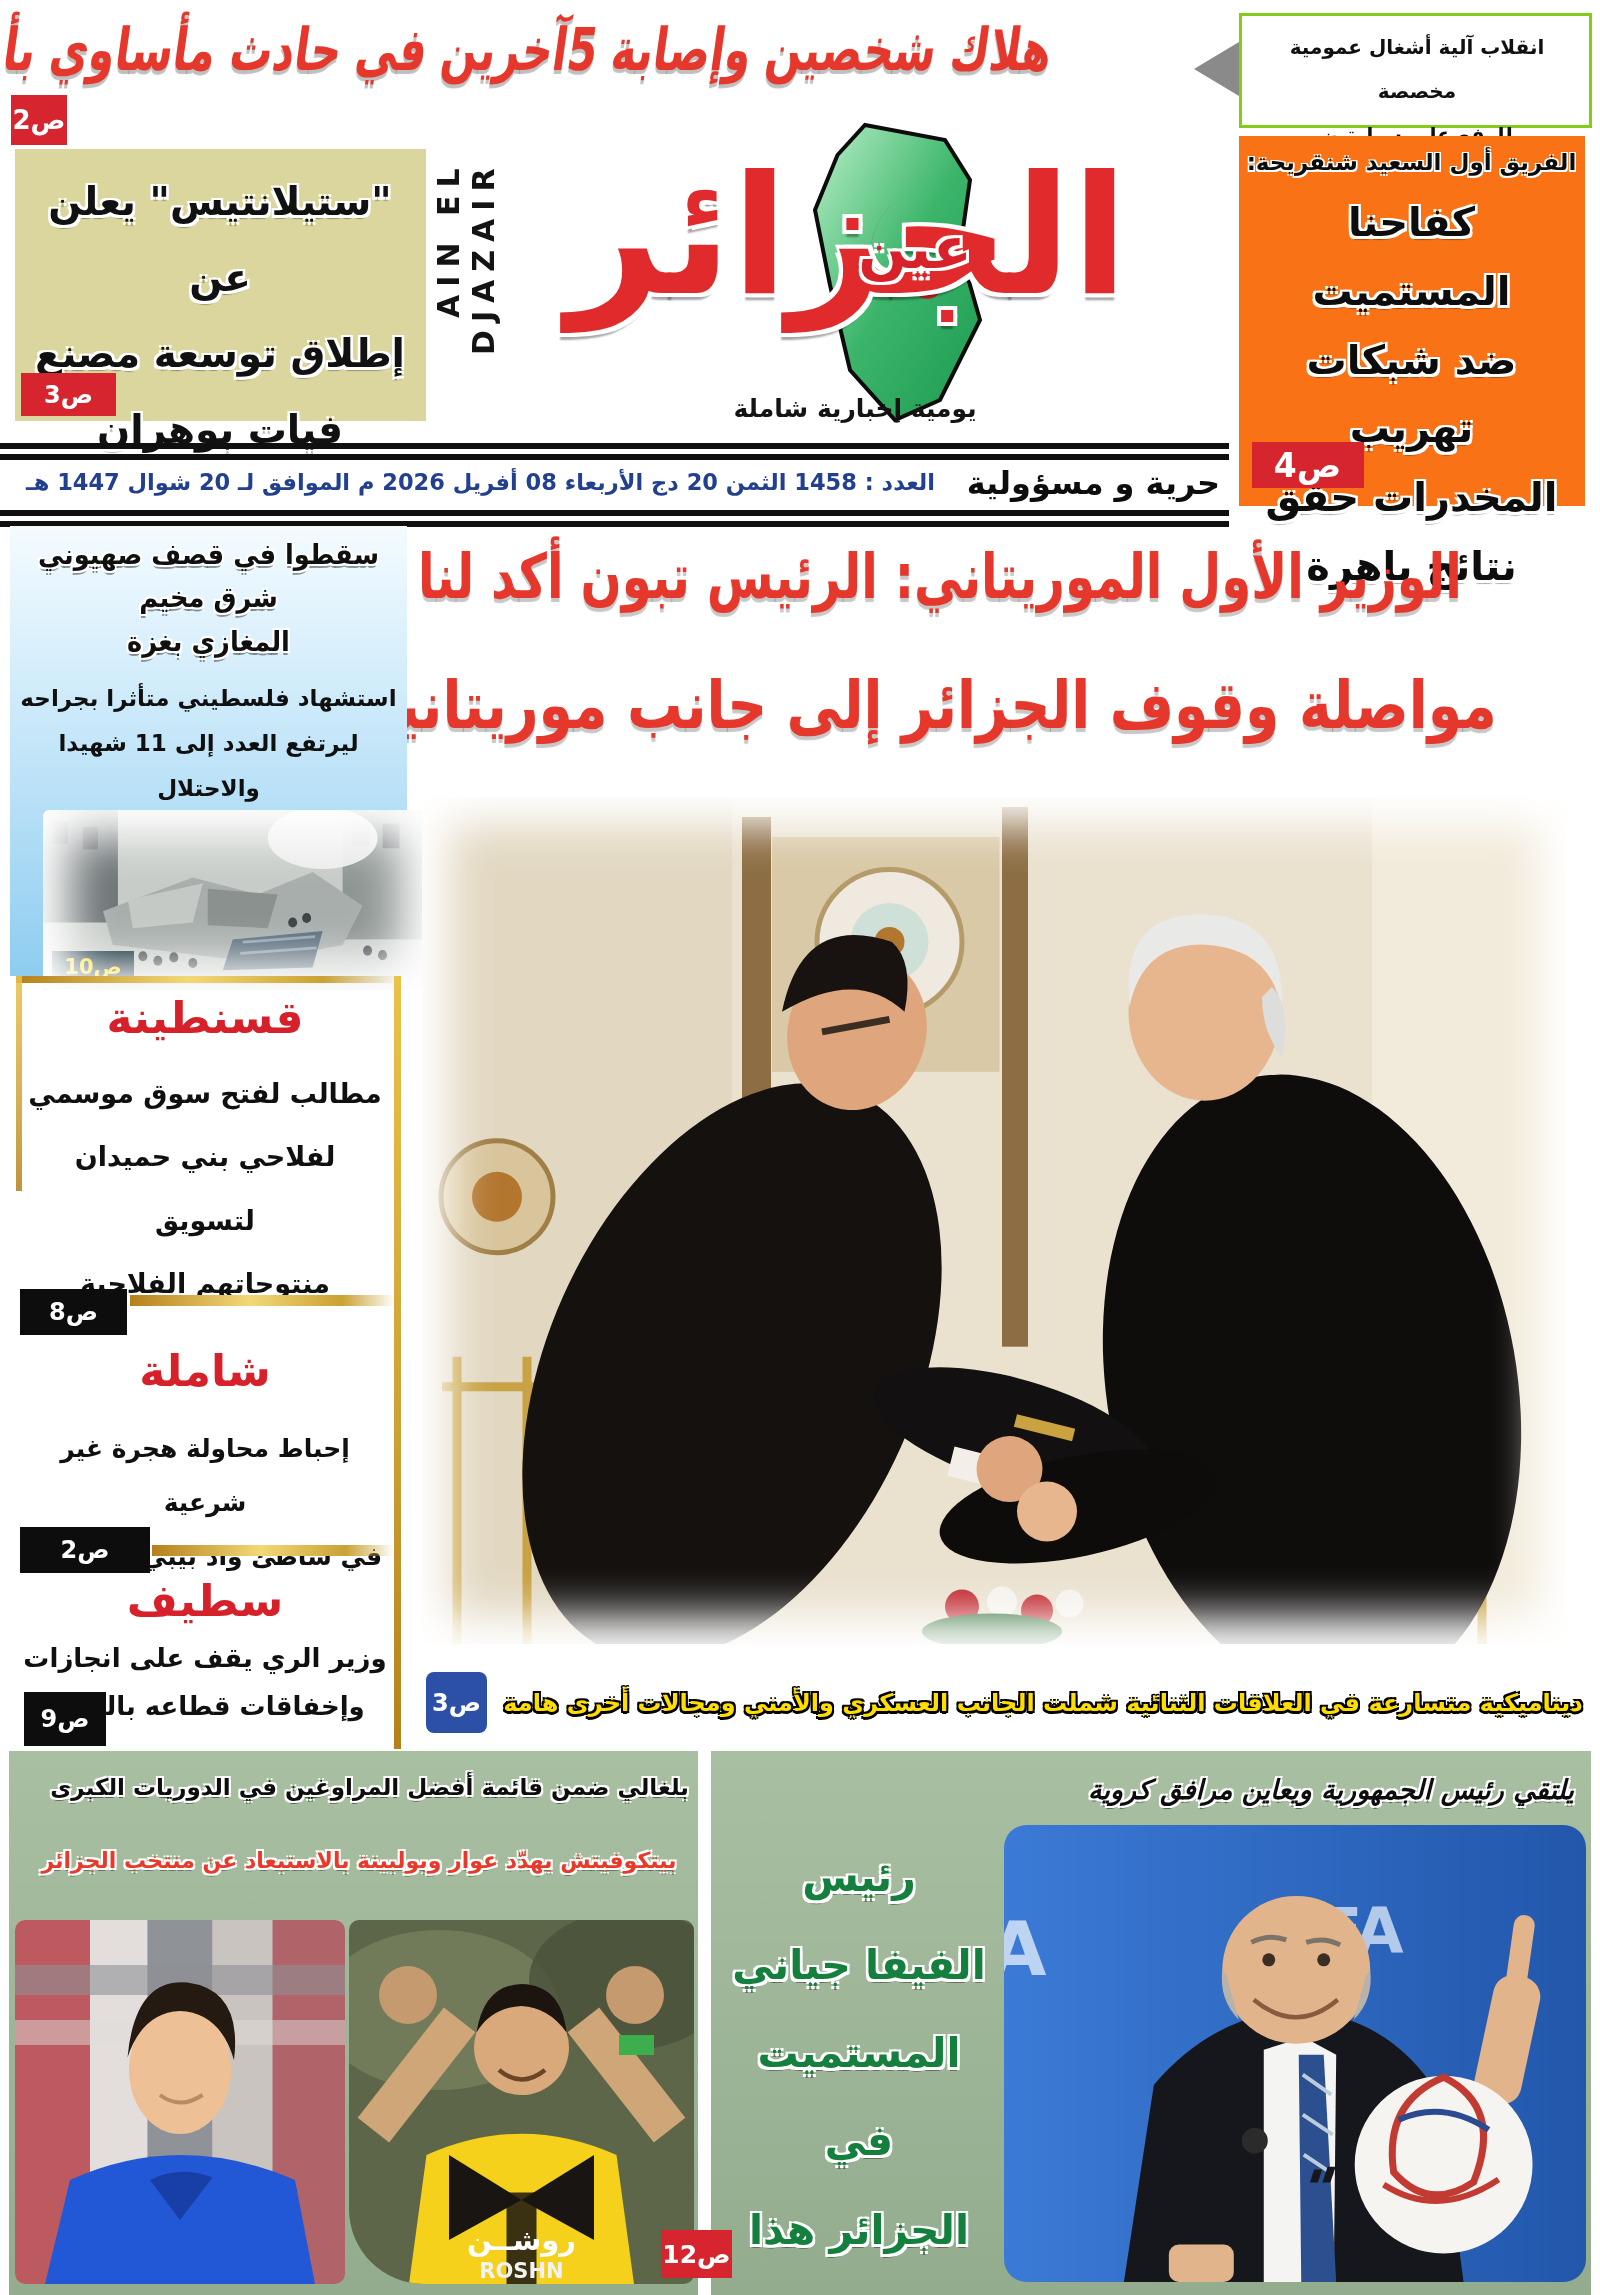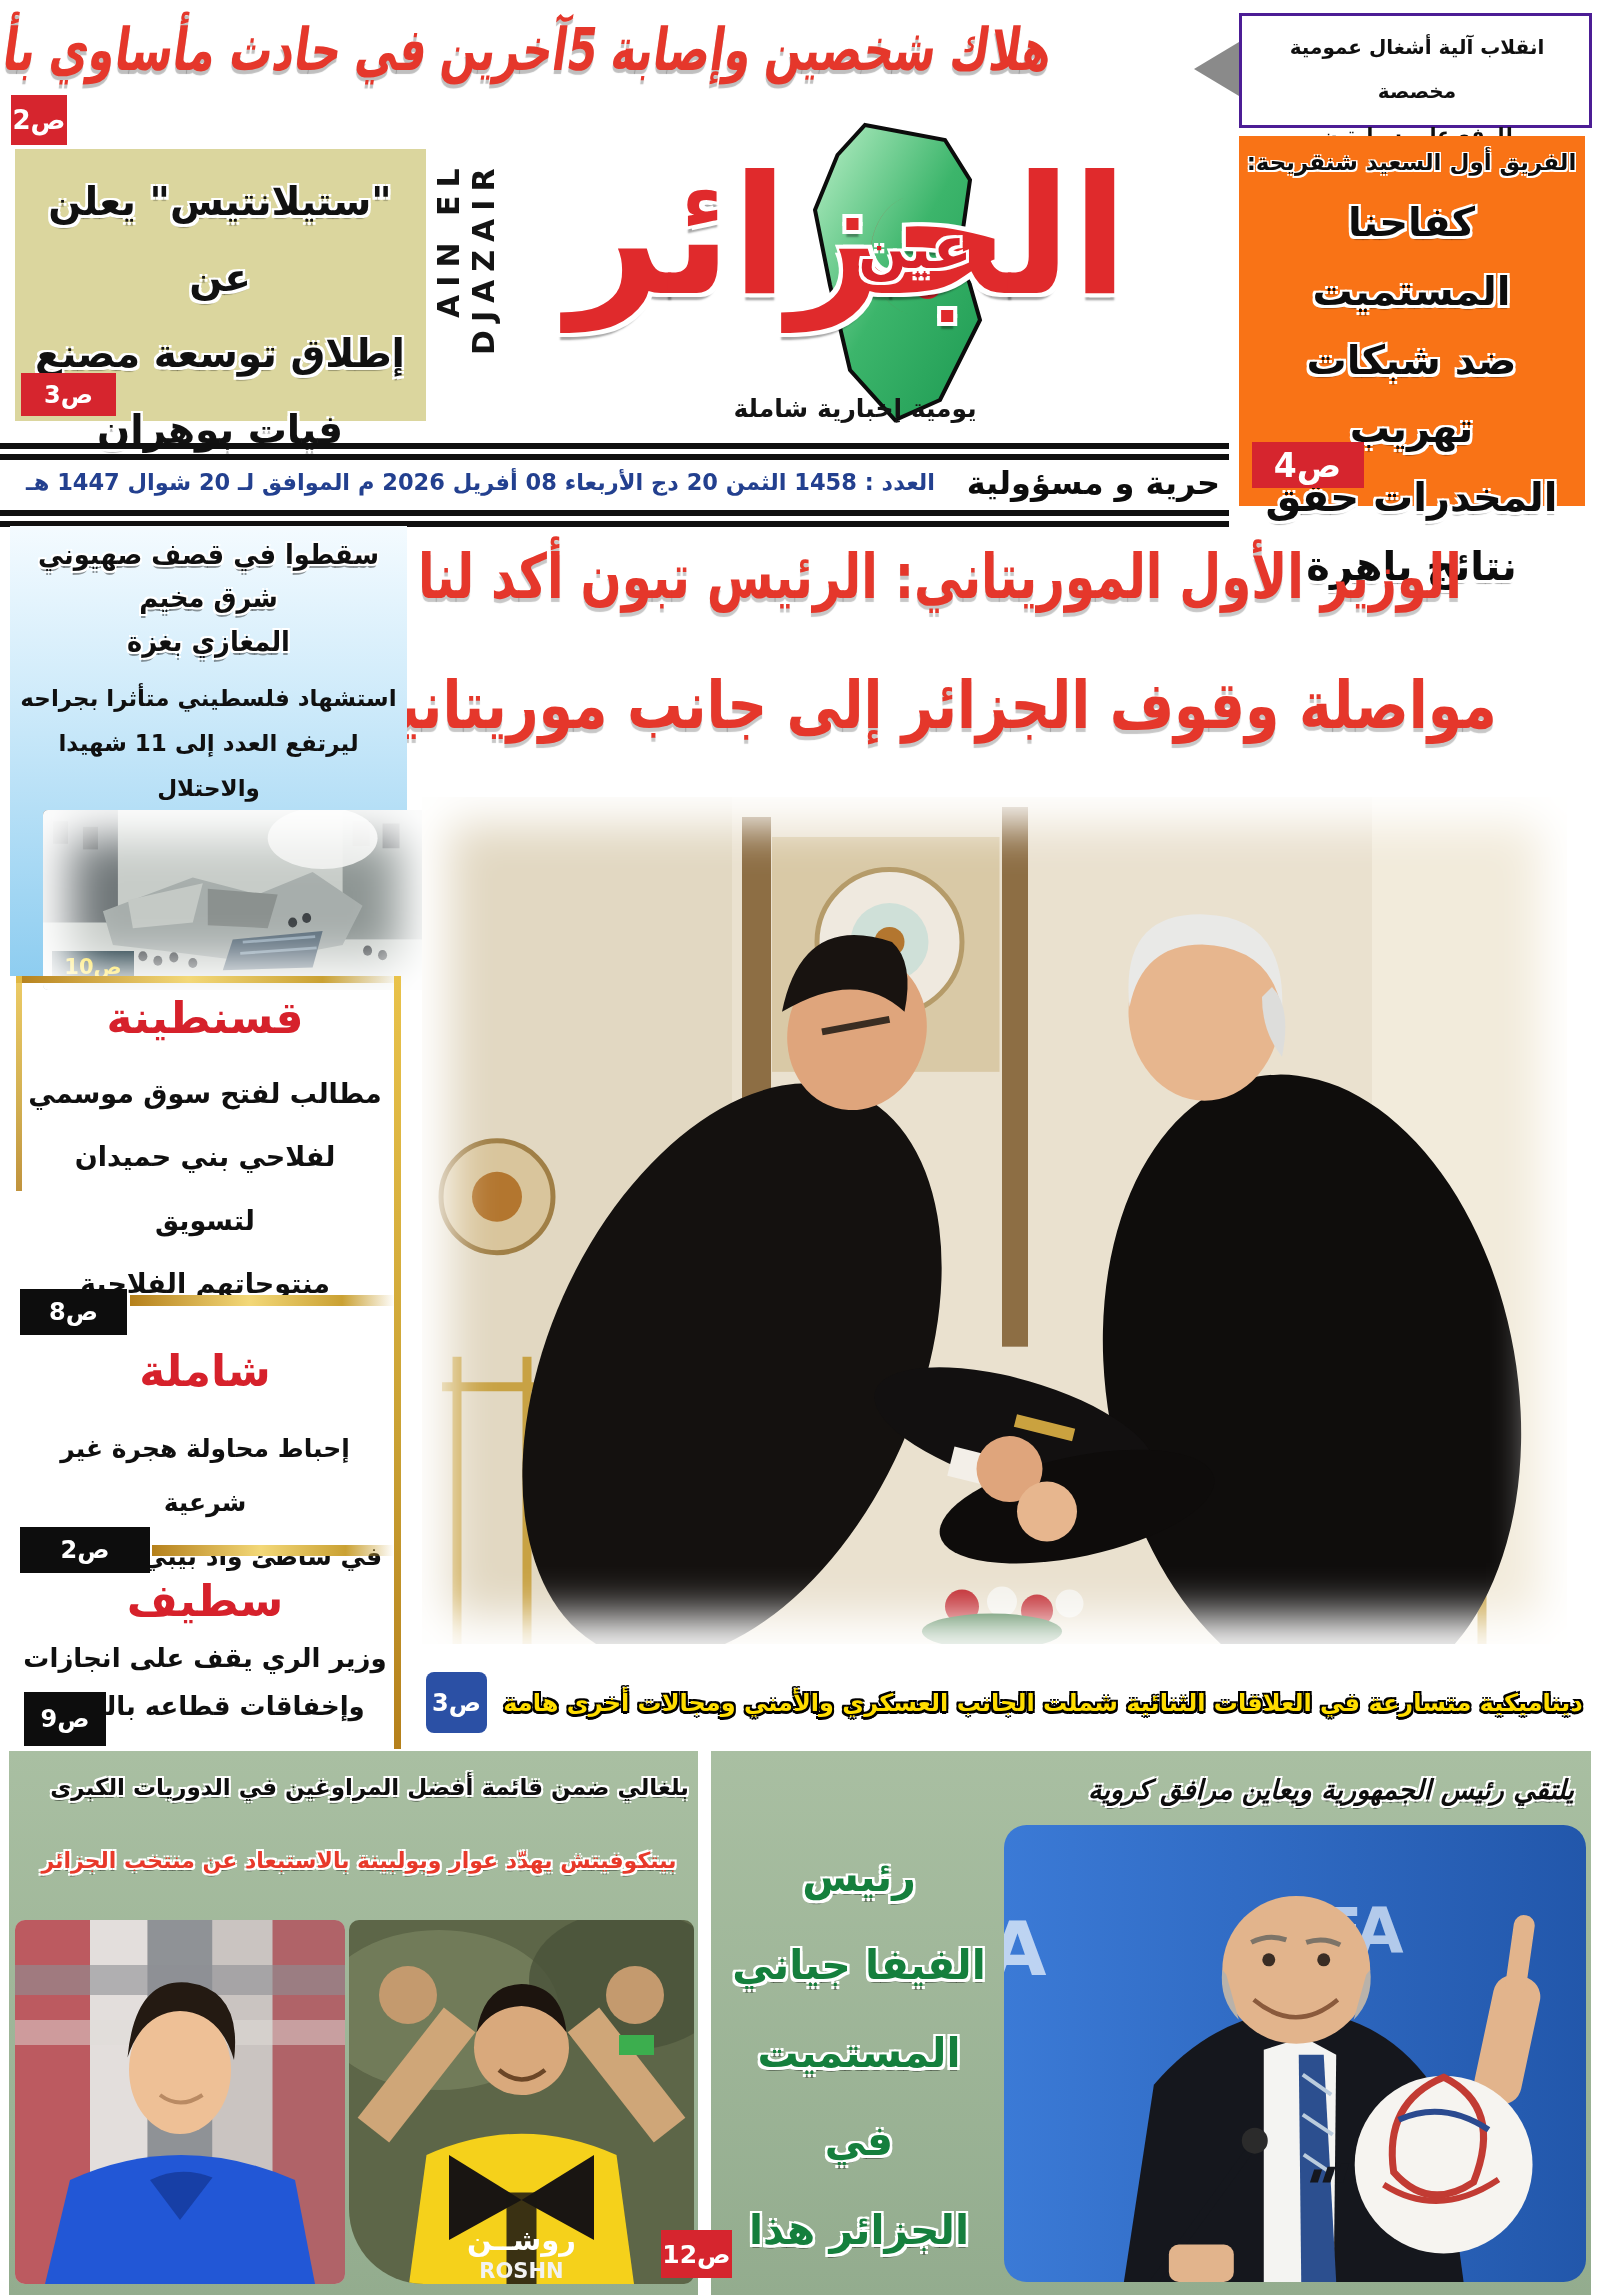--- a/index.html
+++ b/index.html
@@ -29,21 +29,21 @@
 </style>
 </head>
 <body>
 
 <div id="page">
 
   <div class="abs ctr b red-t nowrap" style="left:50px;top:15px;width:1165px;font-size:59px;transform:skewX(-8deg) scaleX(.72);transform-origin:center;text-shadow:0 3.5px 1px rgba(0,0,0,.25);">هلاك شخصين وإصابة 5آخرين في حادث مأساوي بأم البواقي</div>
 
   <div class="badge redb" style="left:11px;top:95px;width:56px;height:50px;font-size:26px;">ص2</div>
 
-  <div class="abs" style="left:1239px;top:13px;width:353px;height:115px;background:#ffffff;border:3px solid #4c1d95;">
+  <div class="abs" style="left:1239px;top:13px;width:353px;height:115px;background:#ffffff;border:3px solid #84cc16;">
     <div class="abs ctr b preline" style="left:10px;top:9px;width:330px;font-size:20px;line-height:2.2;color:#101010;">انقلاب آلية أشغال عمومية مخصصة
 للرفع على سيارتين</div>
     <div class="abs" style="left:-48px;top:26px;width:0;height:0;border-top:27.5px solid transparent;border-bottom:27.5px solid transparent;border-left:45px solid #8a8a8a;transform:scaleX(-1);"></div>
   </div>
 
   <div class="abs" style="left:15px;top:149px;width:411px;height:272px;background:#dbd69e;">
     <div class="abs ctr b preline outline-w" style="left:5px;top:15px;width:400px;font-size:39px;line-height:1.95;color:#111;">"ستيلانتيس" يعلن عن
 إطلاق توسعة مصنع
 فيات بوهران</div>
     <div class="badge redb" style="left:6px;bottom:5px;width:95px;height:43px;font-size:24px;">ص3</div>

